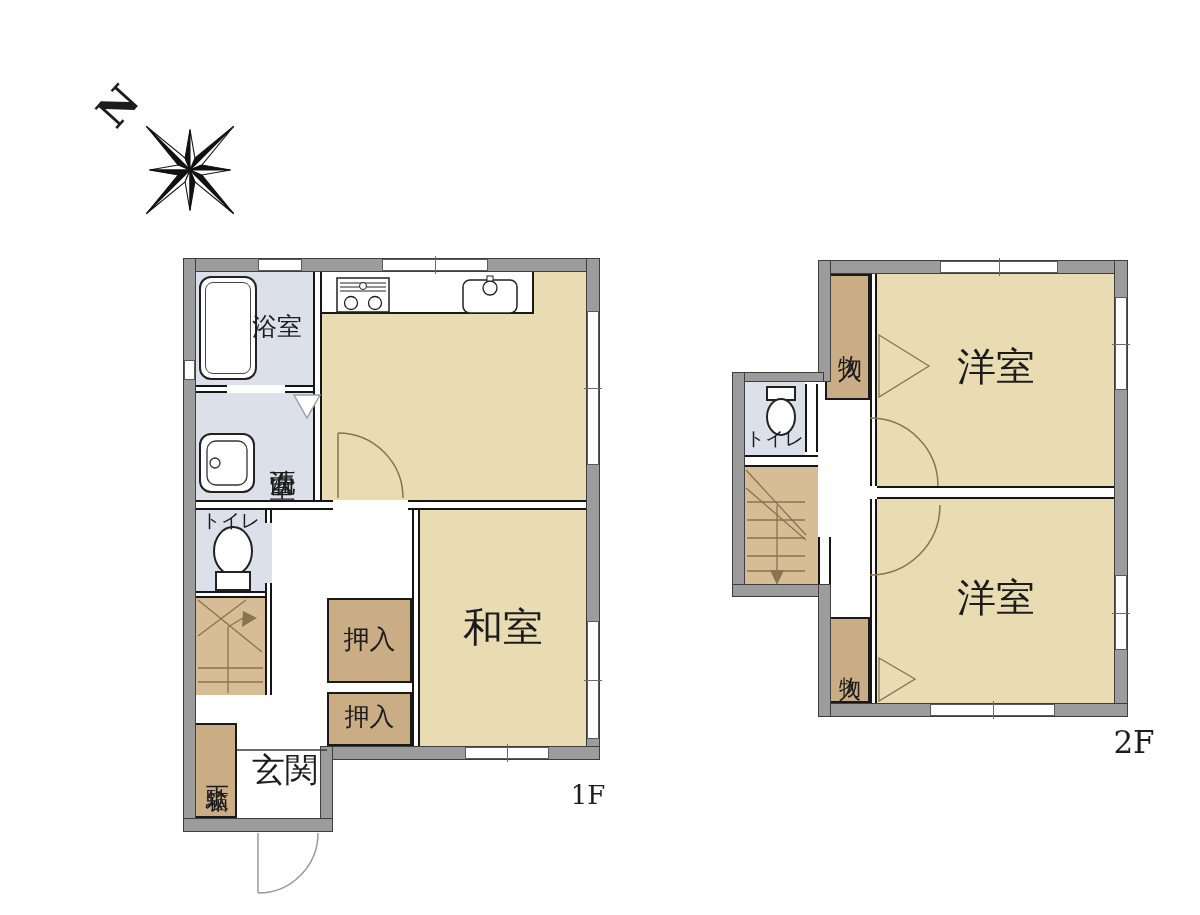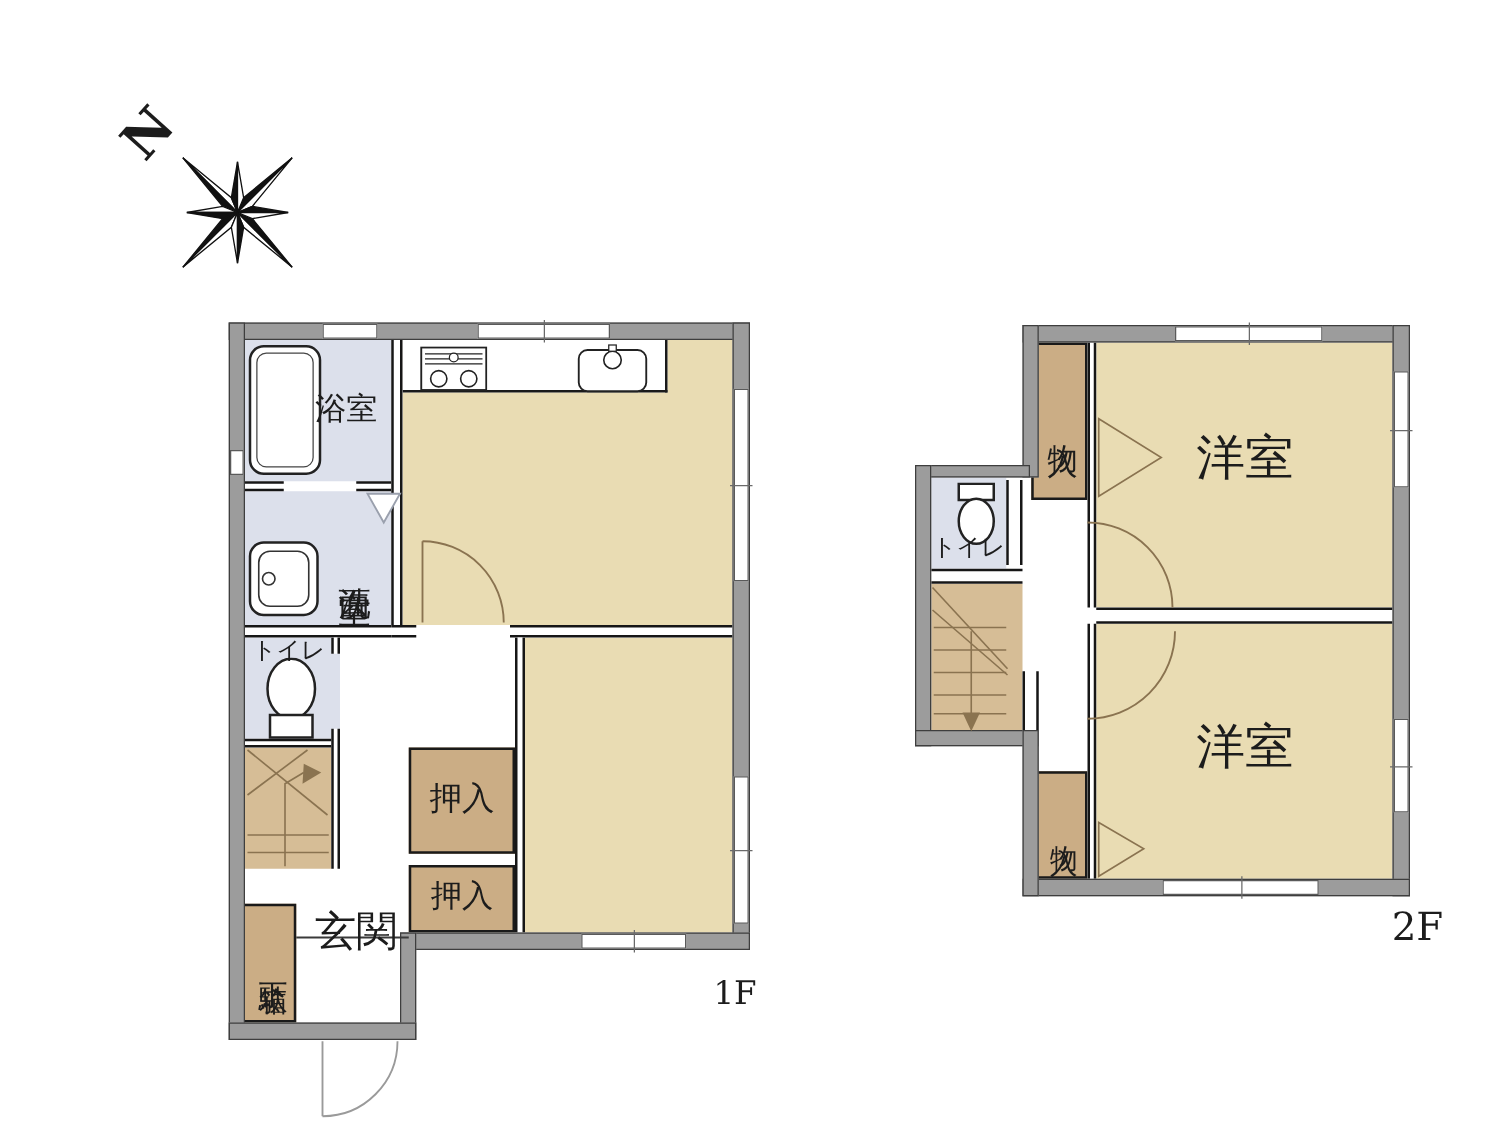--- a/index.html
+++ b/index.html
@@ -197,23 +197,24 @@
   </svg>
 
   <svg class="svgo" style="left:763px;top:386px;" width="36" height="52" viewBox="0 0 36 52">
     <rect x="4" y="1" width="28" height="13" fill="#fff" stroke="#222" stroke-width="2"></rect>
     <ellipse cx="18" cy="31" rx="14" ry="18" fill="#fff" stroke="#222" stroke-width="2"></ellipse>
   </svg>
 
   <div class="rlabel" style="left:232px;top:314px;width:90px;font-size:25px;">浴室</div>
   <div class="rlabel vert" style="left:256px;top:400px;width:40px;height:104px;font-size:26px;">洗面室</div>
   <div class="rlabel" style="left:198px;top:511px;width:66px;font-size:19px;">トイレ</div>
+  <div class="rlabel" style="left:438px;top:606px;width:130px;font-size:40px;">和室</div>
   <div class="rlabel" style="left:329px;top:626px;width:81px;font-size:26px;">押入</div>
   <div class="rlabel" style="left:329px;top:704px;width:81px;font-size:25px;">押入</div>
-  <div class="rlabel" style="left:238px;top:728px;width:94px;font-size:33px;">玄関</div>
+  <div class="rlabel" style="left:238px;top:753px;width:94px;font-size:33px;">玄関</div>
   <div class="rlabel vert" style="left:196px;top:730px;width:34px;height:82px;font-size:23px;">下駄箱</div>
   <div class="rlabel" style="left:548px;top:782px;width:80px;font-size:26px;">1F</div>
 
   <div class="rlabel" style="left:742px;top:429px;width:66px;font-size:19px;">トイレ</div>
   <div class="rlabel vert" style="left:834px;top:290px;width:28px;height:96px;font-size:24px;">物入</div>
   <div class="rlabel vert" style="left:834px;top:624px;width:28px;height:74px;font-size:22px;">物入</div>
   <div class="rlabel" style="left:944px;top:347px;width:104px;font-size:39px;">洋室</div>
   <div class="rlabel" style="left:944px;top:578px;width:104px;font-size:39px;">洋室</div>
   <div class="rlabel" style="left:1094px;top:726px;width:80px;font-size:31px;">2F</div>
 

